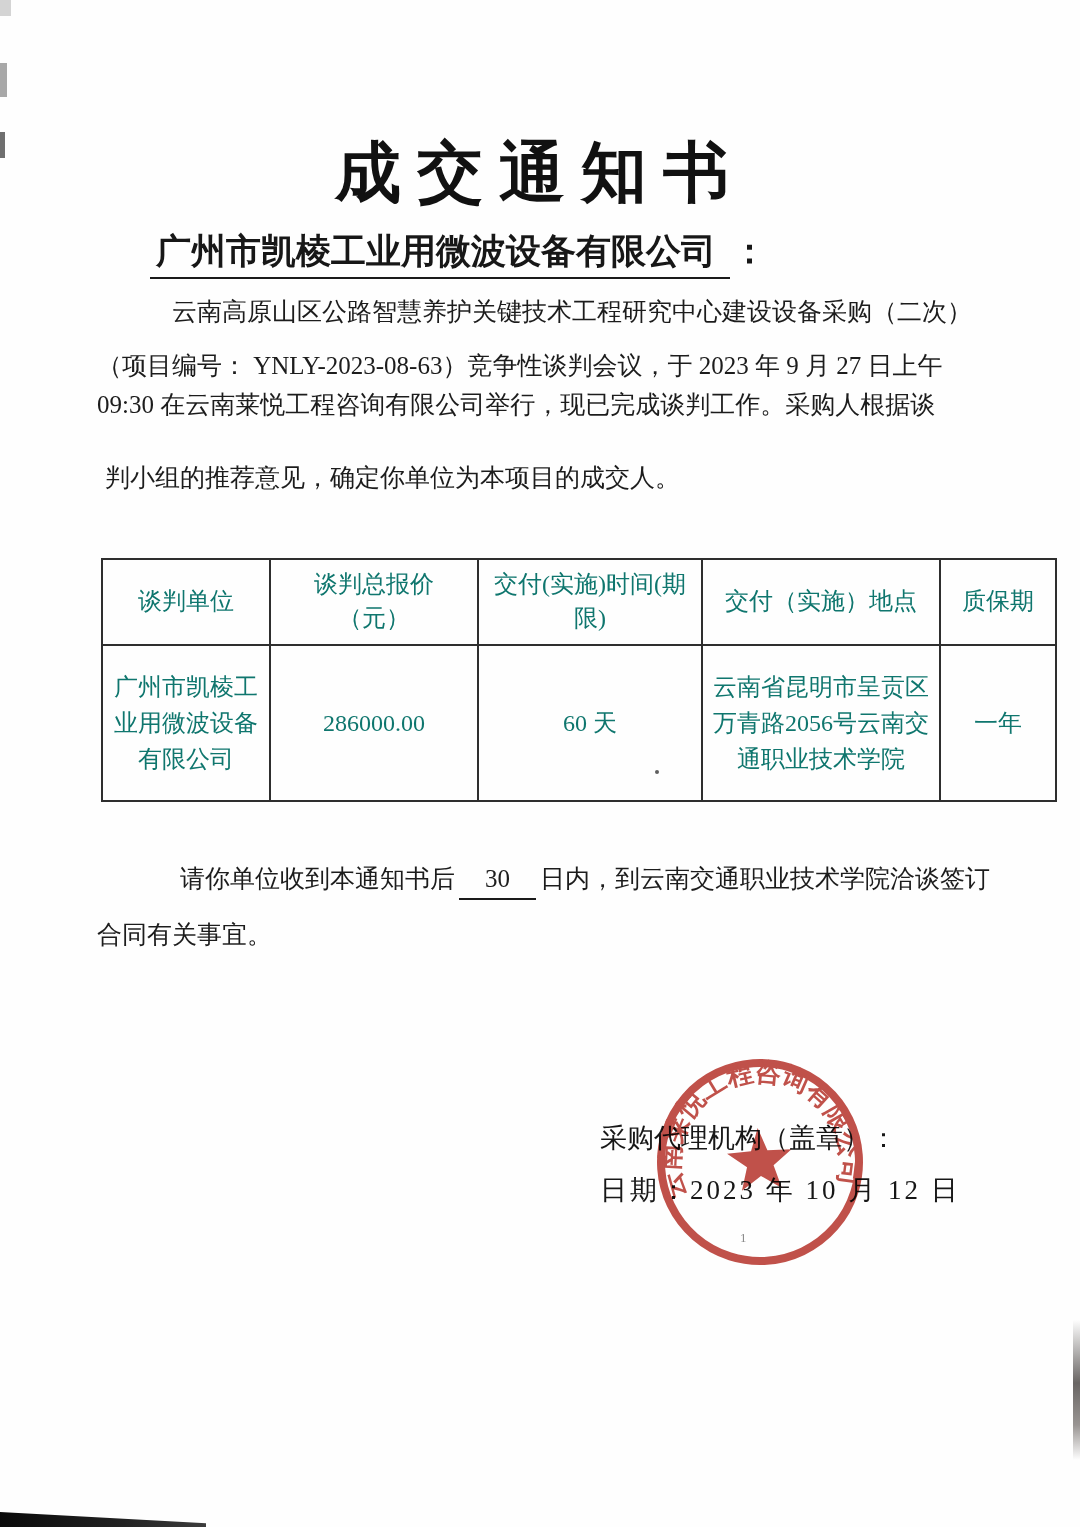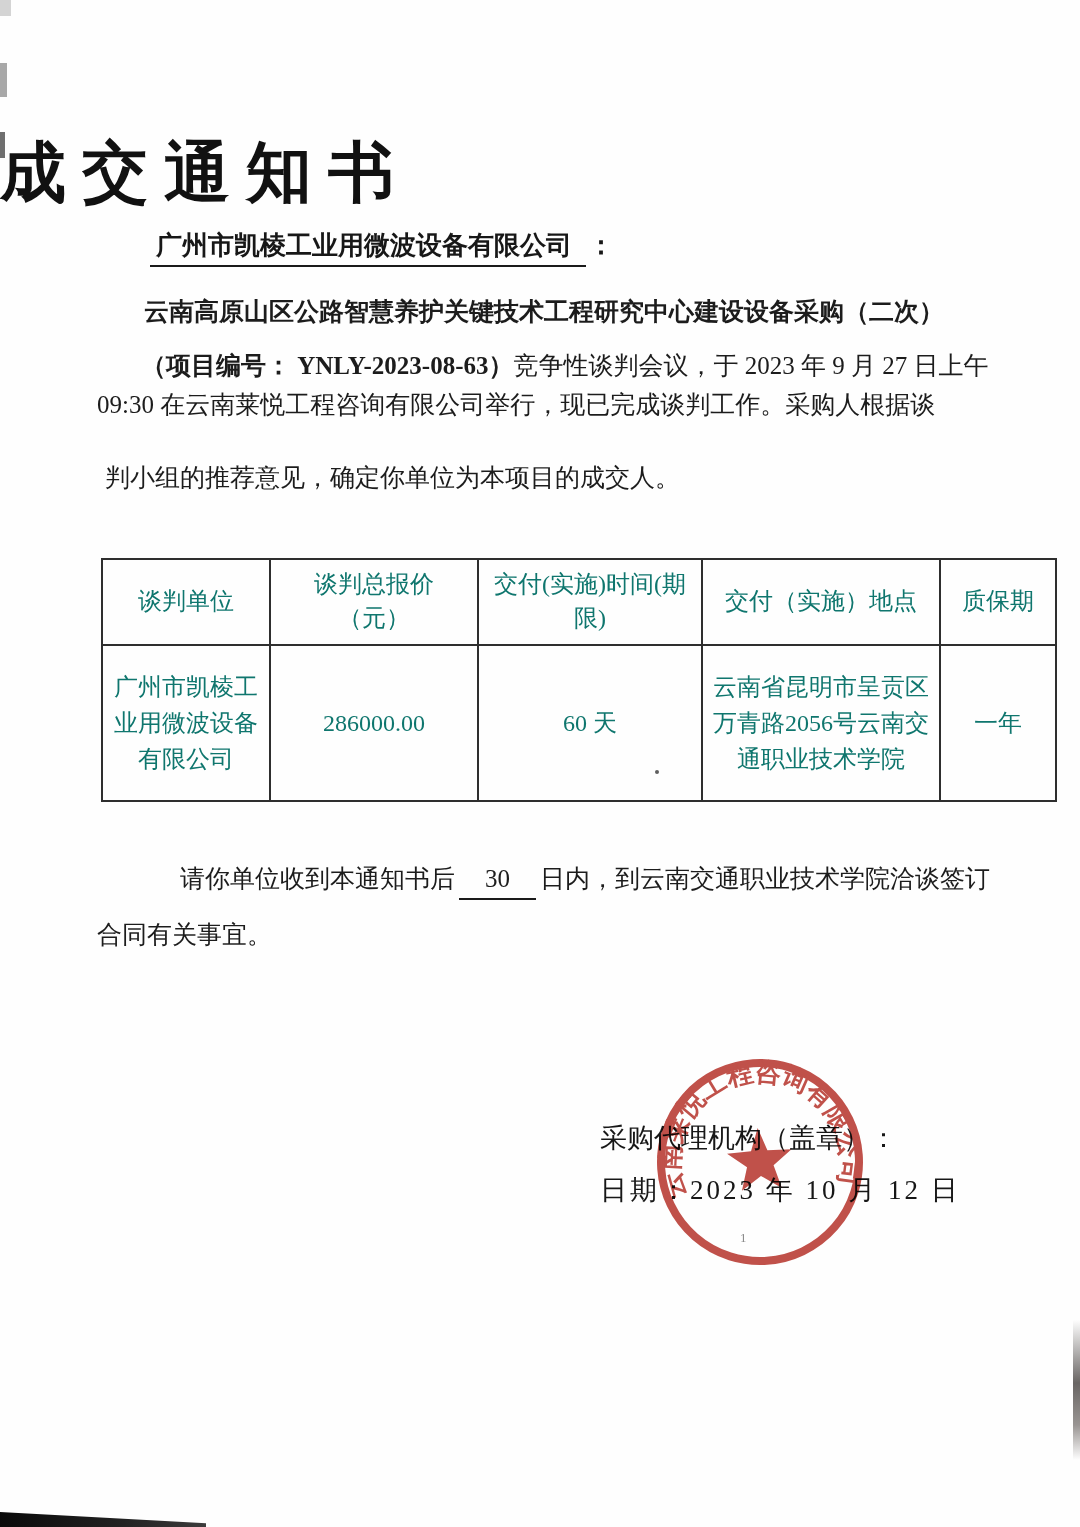--- a/index.html
+++ b/index.html
@@ -9,37 +9,38 @@
     margin:0 auto;
     background:#fefefe;
     overflow:hidden;
     font-family:"Liberation Serif","DejaVu Serif",serif;
     color:#171717;
   }
   .abs{position:absolute;}
   
   .doc-title{
     left:0;top:128px;width:1080px;
+    text-align:center;
     font-size:66px;font-weight:bold;
     letter-spacing:16px;
     color:#111;
   }
   
-  .addressee{left:150px;top:228px;font-size:26px;font-weight:bold;white-space:nowrap;}
+  .addressee{left:150px;top:228px;font-size:35px;font-weight:bold;white-space:nowrap;}
   .addressee .uline{
     border-bottom:2px solid #1a1a1a;
     padding:0 14px 2px 6px;
     display:inline-block;
   }
   .addressee .colon{font-weight:bold;padding-left:2px;}
   
   .bodyline{font-size:25px;white-space:nowrap;line-height:34px;color:#1c1c1c;}
-  .b1{left:144px;top:295px;font-weight:bold;}
+  .b1{left:172px;top:295px;font-weight:normal;}
   .b2{left:97px;top:349px;}
-  .b2 .bold{font-weight:bold;margin-left:44px;}
+  .b2 .bold{font-weight:normal;}
   .b3{left:97px;top:388px;}
   .b4{left:105px;top:461px;}
   
   table.award{
     position:absolute;left:101px;top:558px;
     border-collapse:collapse;
     table-layout:fixed;
     width:884px;
     font-size:24px;color:#0f766e;
   }

